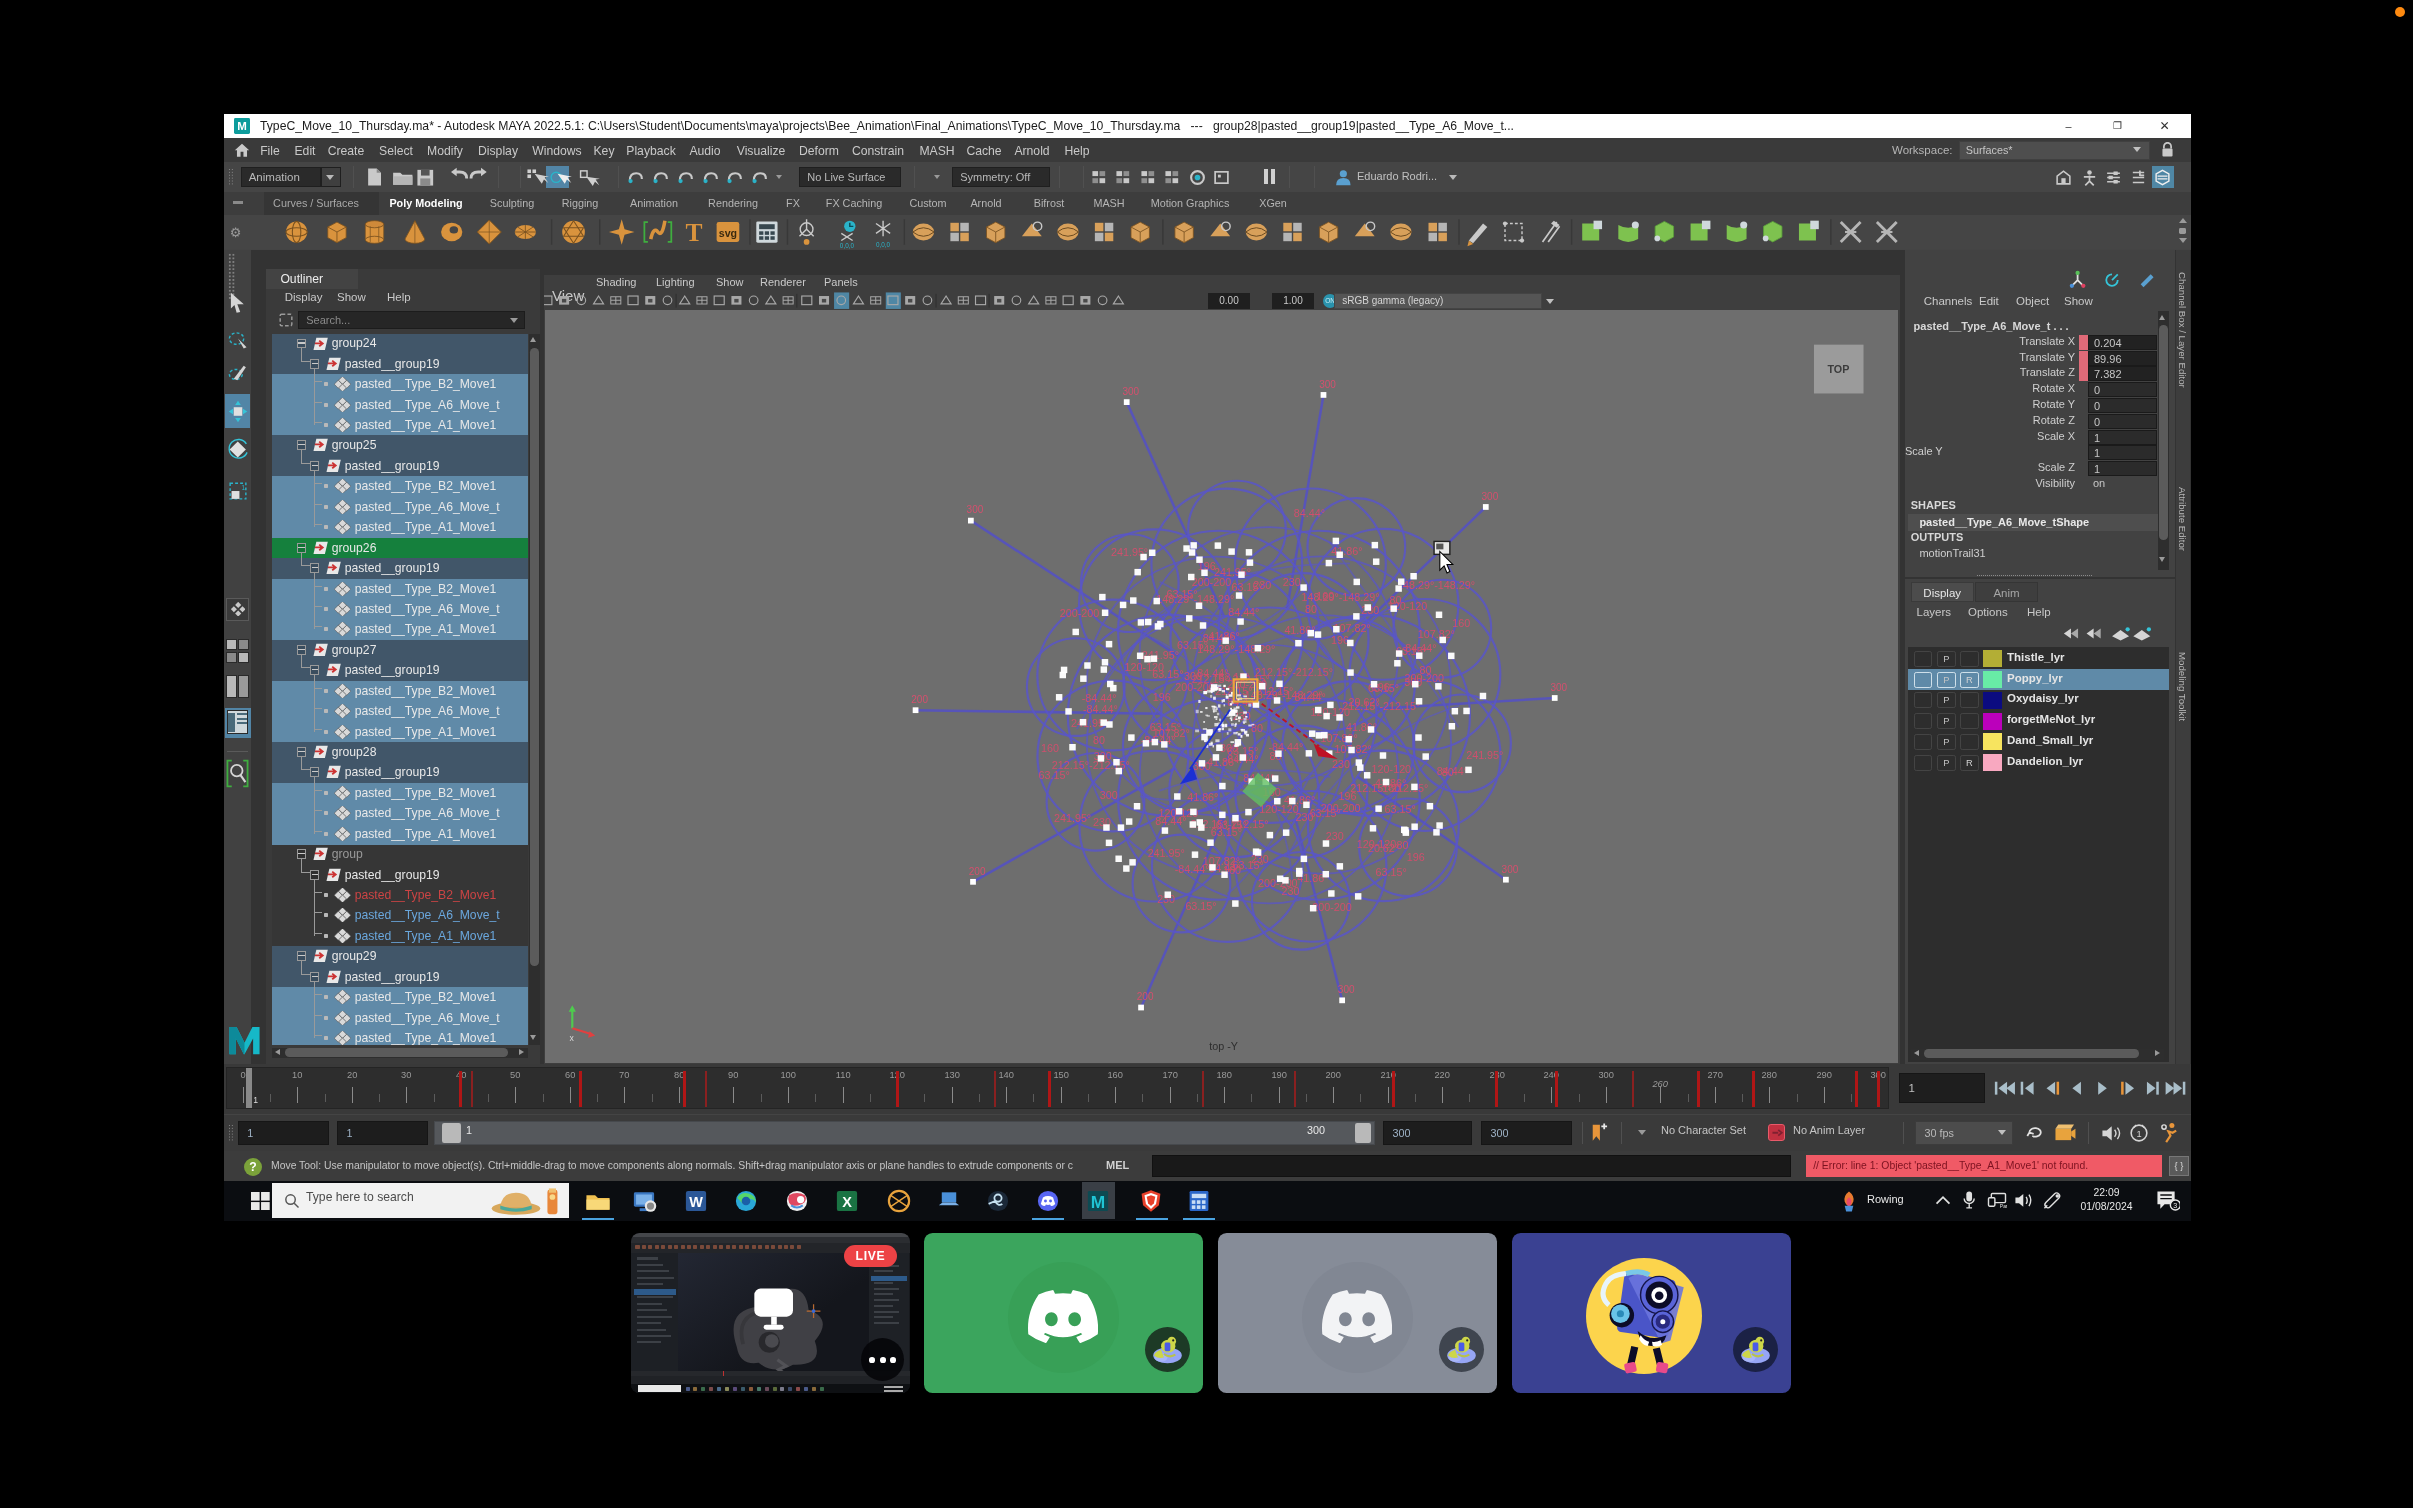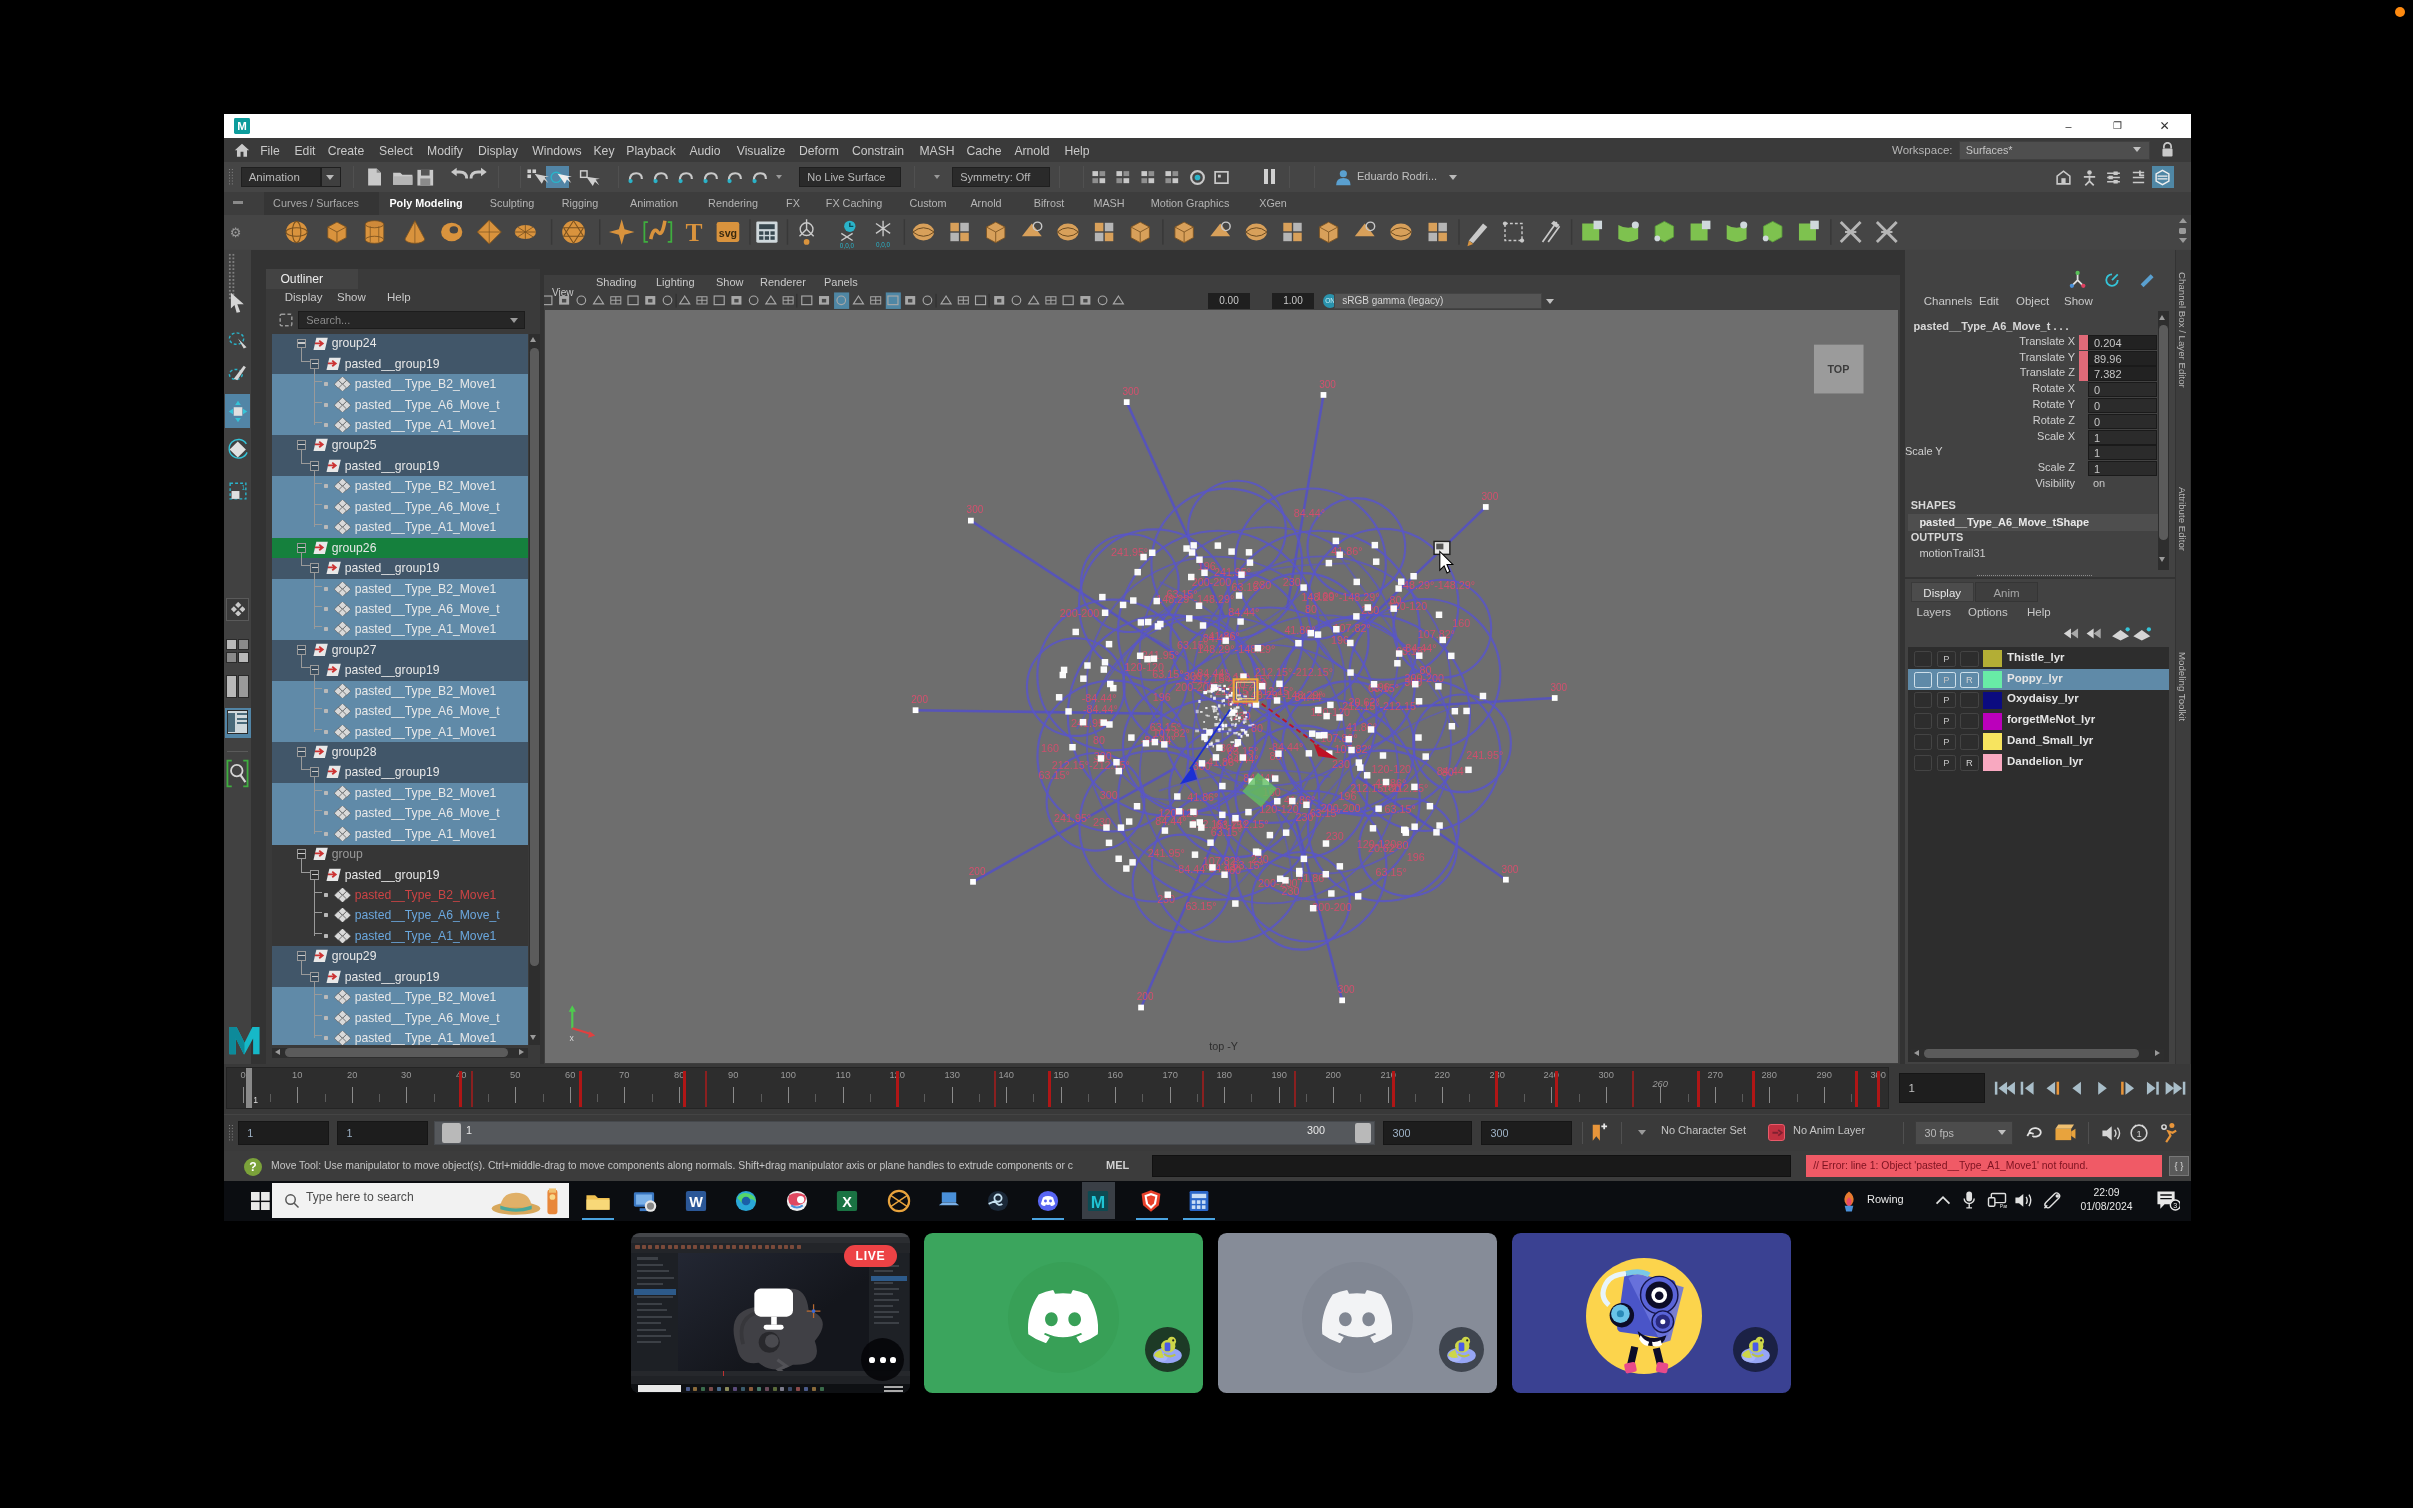--- a/index.html
+++ b/index.html
@@ -48,20 +48,21 @@
 .num { position:absolute; color:#9a9a9a; font-size:9.3px; transform:translateX(-50%); }
 .tick { position:absolute; width:0.7px; height:10px; background:#8a8a8a; top:20px; }
 .ktick { position:absolute; width:2.9px; height:36px; background:#b01616; top:2.9px; }
 </style>
 </head>
 <body>
 <div id="stage">
   <div id="win" class="abs">
     <div id="titlebar" class="abs">
       <div class="abs" style="left:10px;top:4.3px;width:16px;height:16px;background:#0d9c9c;border-radius:1.4px;color:#fff;font-size:11.5px;font-weight:bold;text-align:center;line-height:16px;">M</div>
+      <div class="ttext">TypeC_Move_10_Thursday.ma* - Autodesk MAYA 2022.5.1: C:\Users\Student\Documents\maya\projects\Bee_Animation\Final_Animations\TypeC_Move_10_Thursday.ma&nbsp;&nbsp;&nbsp;---&nbsp;&nbsp;&nbsp;group28|pasted__group19|pasted__Type_A6_Move_t...</div>
       <div class="winbtn" style="left:1828px;">–</div>
       <div class="winbtn" style="left:1877px;font-size:10px;">❐</div>
       <div class="winbtn" style="left:1924px;font-size:12.2px;">✕</div>
     </div>
     <div id="menubar" class="abs">
       <svg class="abs" style="left:10px;top:5px;" width="16" height="14.4" viewBox="0 0 22 20">
           <path d="M11 1 L21 10 L18 10 L18 19 L13 19 L13 12 L9 12 L9 19 L4 19 L4 10 L1 10 Z" fill="#c9c9c9"></path>
         </svg>
       <div class="mi" style="left:46px;">File</div>
       <div class="mi" style="left:81px;">Edit</div>
@@ -1408,21 +1409,21 @@
                 <text x="-4" y="18" font-size="12" fill="#d8d8d8">x</text>
               </g>
               <text x="925" y="1030" font-size="15" fill="#2e2e2e">top -Y</text>
               <g transform="translate(1238,322)">
                 <rect x="0" y="0" width="22" height="18" fill="#e8e8e8" stroke="#222" stroke-width="2"></rect>
                 <rect x="3" y="3" width="10" height="8" fill="#555"></rect>
                 <path d="M8 14 L8 40 L14 34 L18 44 L22 42 L18 32 L26 32 Z" fill="#fff" stroke="#000" stroke-width="1.5"></path>
               </g>
             </svg>
           </div>
-      <div class="abs" style="left:8px;top:12px;color:#c9c9c9;font-size:10px;">View</div>
+      <div class="abs" style="left:8px;top:12px;color:#c9c9c9;font-size:15px;">View</div>
           <div class="abs" style="left:52px;top:1.4px;color:#c9c9c9;font-size:11px;">Shading</div>
           <div class="abs" style="left:112px;top:1.4px;color:#c9c9c9;font-size:11px;">Lighting</div>
           <div class="abs" style="left:172px;top:1.4px;color:#c9c9c9;font-size:11px;">Show</div>
           <div class="abs" style="left:216px;top:1.4px;color:#c9c9c9;font-size:11px;">Renderer</div>
           <div class="abs" style="left:280px;top:1.4px;color:#c9c9c9;font-size:11px;">Panels</div>
           <svg class="abs" style="left:0px;top:16px;" width="1077" height="19.4" viewBox="0 0 1500 27">
             <rect x="404" y="2" width="21" height="23" fill="#4f87a5"></rect>
             <rect x="476" y="2" width="21" height="23" fill="#4f87a5"></rect>
             <rect x="-3" y="7" width="14" height="12" fill="none" stroke="#a8a8a8" stroke-width="1.6"></rect>
             <rect x="21" y="7" width="14" height="12" fill="#a8a8a8"></rect>

